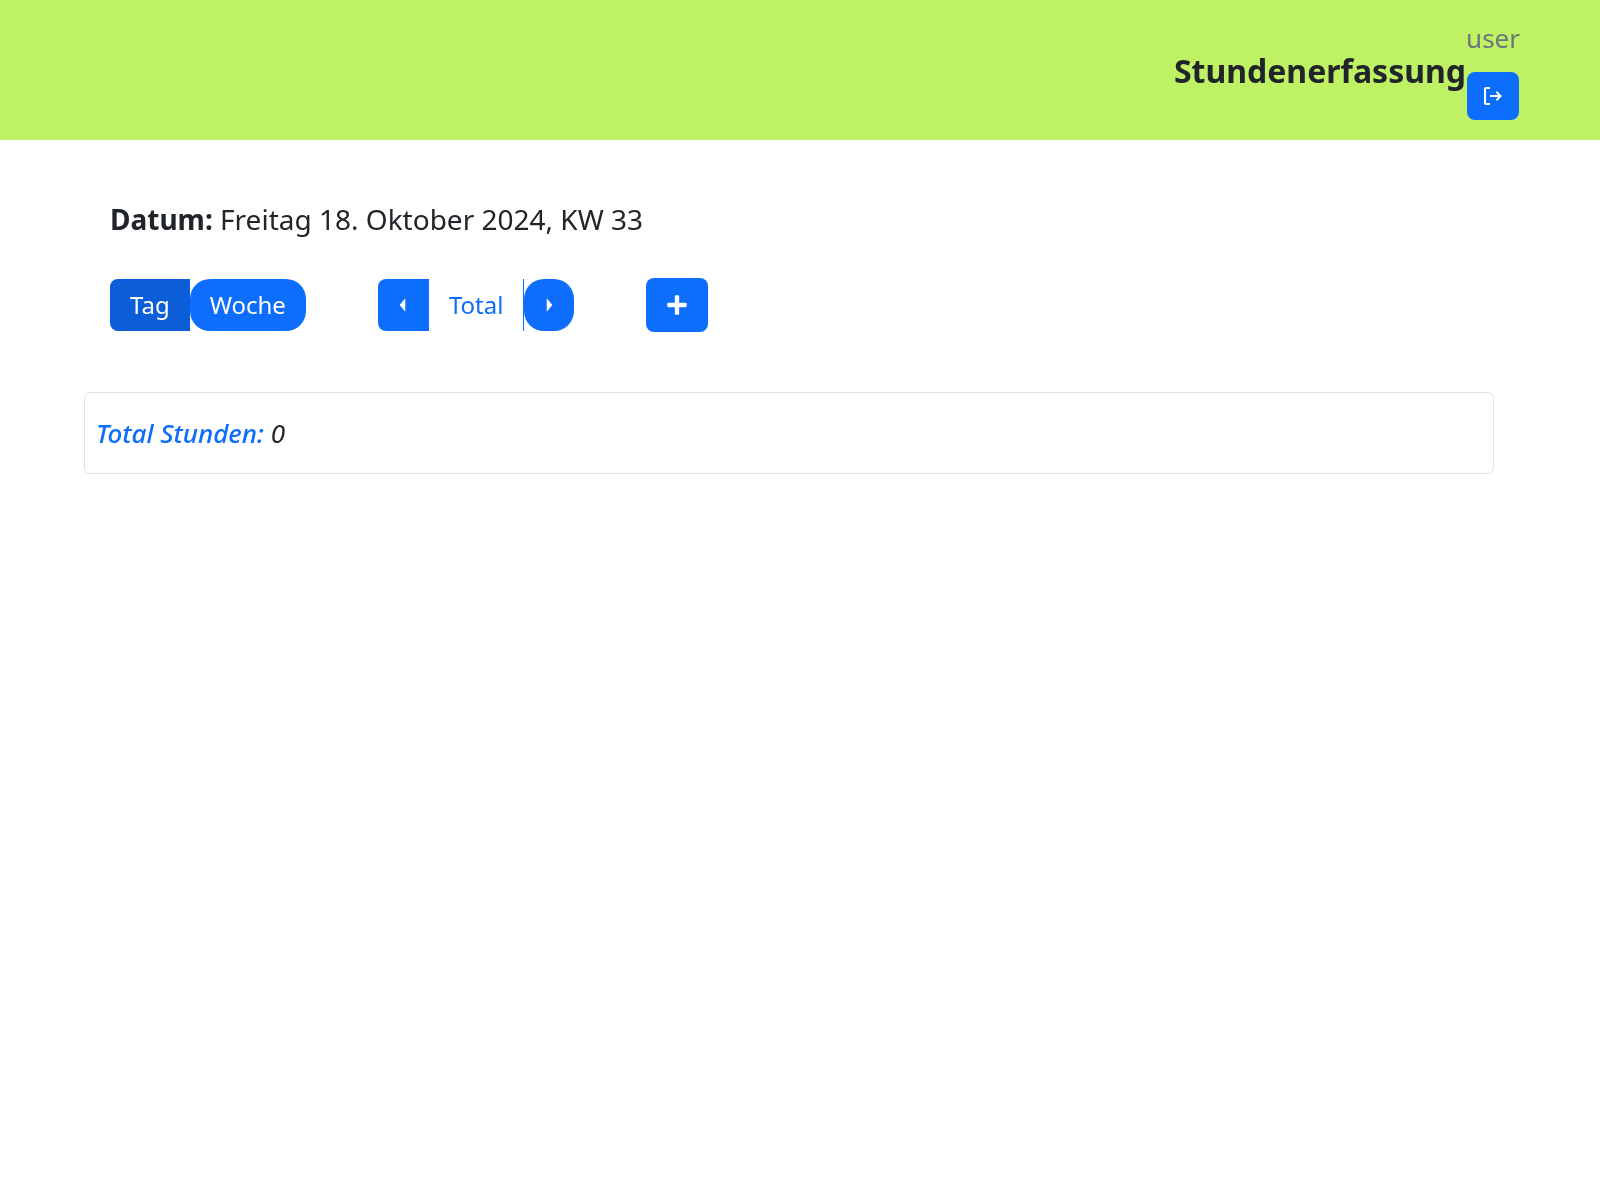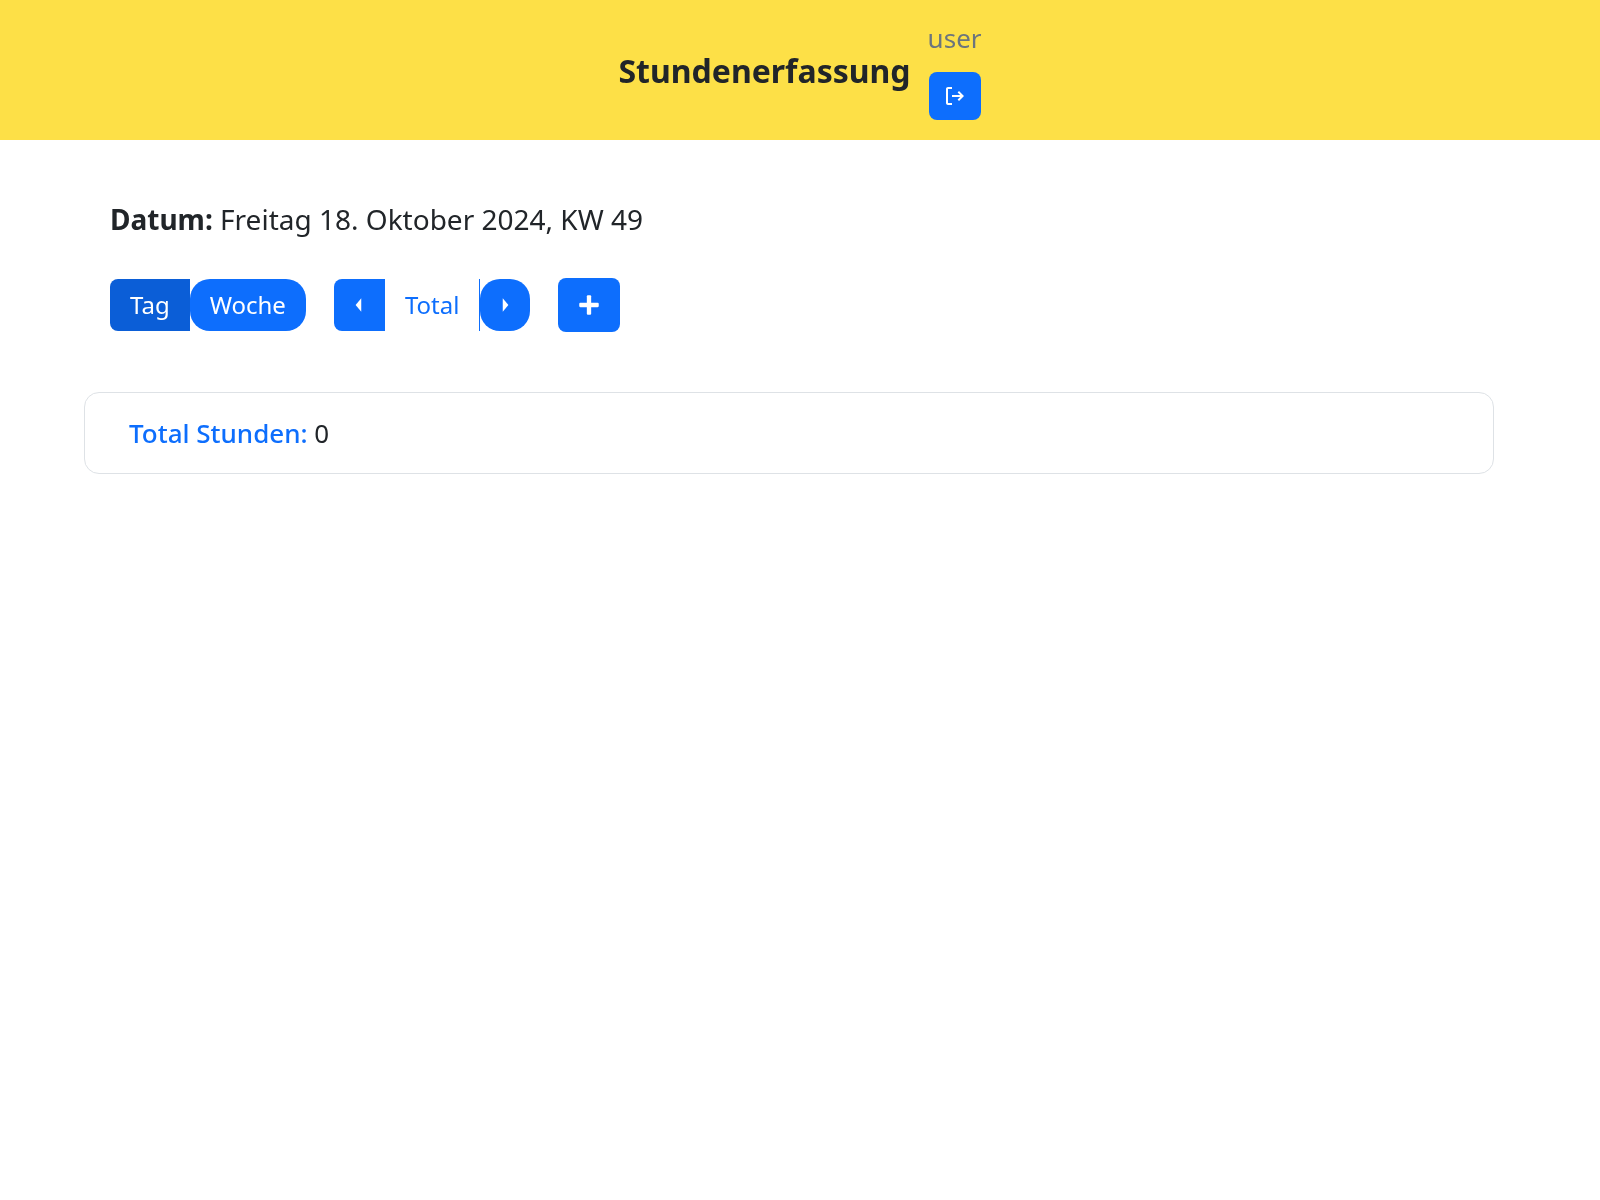--- a/index.html
+++ b/index.html
@@ -9,26 +9,25 @@
     }
 
     body {
       font-family: system-ui, -apple-system, "Segoe UI", Roboto, "Helvetica Neue", Arial, sans-serif;
       background: #ffffff;
       color: #212529;
       font-size: 16px;
     }
 
     .navbar {
-      background: #fde047;
+      background: #bef264;
       padding: 20px 80px;
       display: flex;
       align-items: center;
-      justify-content: center;
-      gap: 17px;
+      justify-content: flex-end;
     }
 
     .brand {
       font-size: 32px;
       font-weight: 700;
       color: #212529;
     }
 
     .nav-right {
       display: flex;
@@ -70,21 +69,21 @@
       margin-bottom: 40px;
     }
 
     .date-line .label {
       font-weight: 700;
     }
 
     .toolbar {
       display: flex;
       align-items: center;
-      gap: 28px;
+      gap: 72px;
       margin-bottom: 60px;
     }
 
     .btn-group {
       display: inline-flex;
     }
 
     .btn-group .btn {
       border-radius: 0;
     }
@@ -110,24 +109,25 @@
       border: 1px solid #0d6efd;
     }
 
     .btn-outline.in-group {
       border-top: none;
       border-bottom: none;
     }
 
     .card {
       border: 1px solid #dee2e6;
-      border-radius: 15px;
-      padding: 22px 44px;
+      border-radius: 6px;
+      padding: 22px 11px;
       margin-left: -26px;
       margin-right: -4px;
+      font-style: italic;
     }
 
     .total-line {
       font-size: 26px;
     }
 
     .total-label {
       color: #0d6efd;
       font-weight: 500;
     }
@@ -155,21 +155,21 @@
         </svg>
       </span>
     </button>
   </div>
 </header>
 
 <main class="main">
 
   <div class="date-line">
     <span class="label">Datum:</span>
-    <span>Freitag 18. Oktober 2024, KW 49</span>
+    <span>Freitag 18. Oktober 2024, KW 33</span>
   </div>
 
   <div class="toolbar">
 
     <div class="btn-group">
       <button class="btn btn-active">Tag</button>
       <button class="btn">Woche</button>
     </div>
 
     <div class="btn-group">

